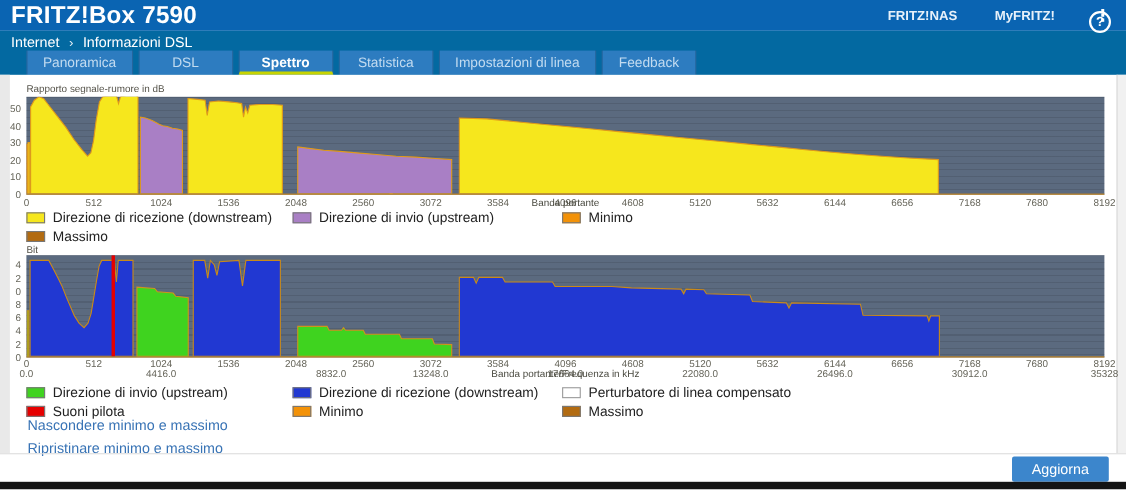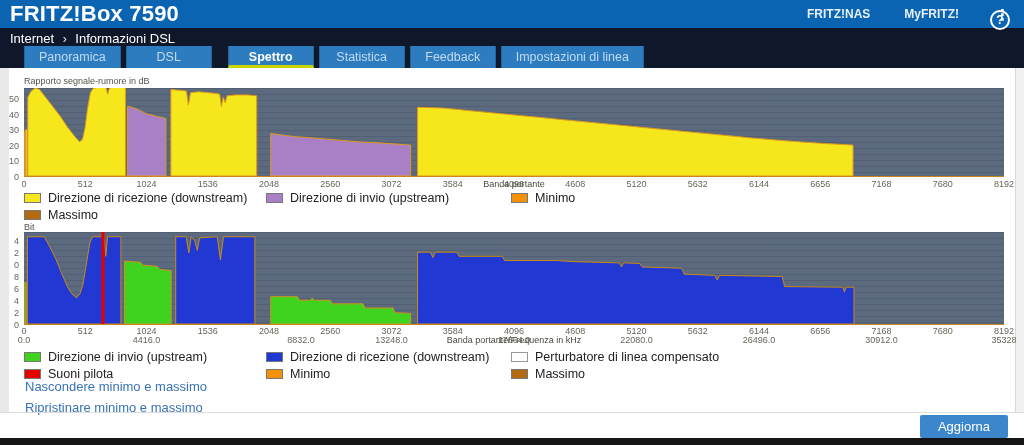--- a/index.html
+++ b/index.html
@@ -8,31 +8,31 @@
 
   
   .topbar { position:absolute; left:0; top:0; width:1024px; height:28px; background:#0a64b2;
             display:flex; align-items:center; justify-content:space-between; padding:0 10px; }
   .brand  { color:#ffffff; font-size:22px; font-weight:bold; letter-spacing:.2px; }
   .topnav { display:flex; align-items:center; gap:34px; margin-right:2px; }
   .topnav .navlink { color:#e7f1fa; font-size:12px; font-weight:bold; cursor:pointer; }
   .kebab  { color:#ffffff; font-size:15px; font-weight:bold; line-height:1; cursor:pointer; padding:0 2px; }
 
   
-  .subbar { position:absolute; left:0; top:28px; width:1024px; height:52px; background:#0f172a; }
+  .subbar { position:absolute; left:0; top:28px; width:1024px; height:52px; background:#0369a1; }
   .crumbs { position:absolute; left:10px; top:3px; color:#ffffff; font-size:13px; }
   .crumbs .sep { margin:0 5px; font-size:12px; opacity:.9; }
   .help { position:absolute; right:14px; top:10px; width:20px; height:20px; border:2px solid #ffffff;
           border-radius:50%; color:#ffffff; font-size:12px; font-weight:bold; text-align:center;
           line-height:16px; cursor:pointer; }
   .tabrow { position:absolute; left:24px; top:18px; display:flex; }
   .tab { height:22px; line-height:22px; padding:0 14px; margin-right:5px; min-width:86px; text-align:center;
          background:#2d7cc0; color:#c2dbf0; font-size:12.5px; cursor:pointer;
          border-left:1px solid rgba(0,0,0,.18); border-right:1px solid rgba(0,0,0,.18); }
-  .tab.active { color:#ffffff; font-weight:bold; border-bottom:3px solid #c8d400;margin-left:11px; }
+  .tab.active { color:#ffffff; font-weight:bold; border-bottom:3px solid #c8d400; }
 
   
   .content { position:absolute; left:0; top:68px; width:1024px; height:377px; background:#ffffff; }
   .edge-left  { position:absolute; left:0; top:0; width:9px; height:344px; background:#e9e9e9; }
   .edge-right { position:absolute; right:0; top:0; width:9px; height:344px; background:#f1f1f1; border-left:1px solid #d8d8d8; }
 
   .c-title { position:absolute; left:24px; font-size:9px; color:#55534a; }
   .plot { position:absolute; left:24px; width:980px; background:#5b6a7f;
           background-image:repeating-linear-gradient(to bottom, rgba(0,0,0,.10) 0 1px, transparent 1px 6px);
           border-bottom:1px solid #c9861c; }
@@ -69,22 +69,22 @@
   <div class="crumbs">
     <span>Internet</span>
     <span class="sep">›</span>
     <span>Informazioni DSL</span>
   </div>
   <div class="tabrow" id="tabrow">
       <div class="tab">Panoramica</div>
       <div class="tab">DSL</div>
       <div class="tab active">Spettro</div>
       <div class="tab">Statistica</div>
+      <div class="tab">Impostazioni di linea</div>
       <div class="tab">Feedback</div>
-      <div class="tab">Impostazioni di linea</div>
     </div>
 </div>
 <div class="help">?</div>
 
 <div class="content">
   <div class="edge-left"></div>
   <div class="edge-right"></div>
 
   <div>
     <div class="c-title" style="top:8px">Rapporto segnale-rumore in dB</div>

